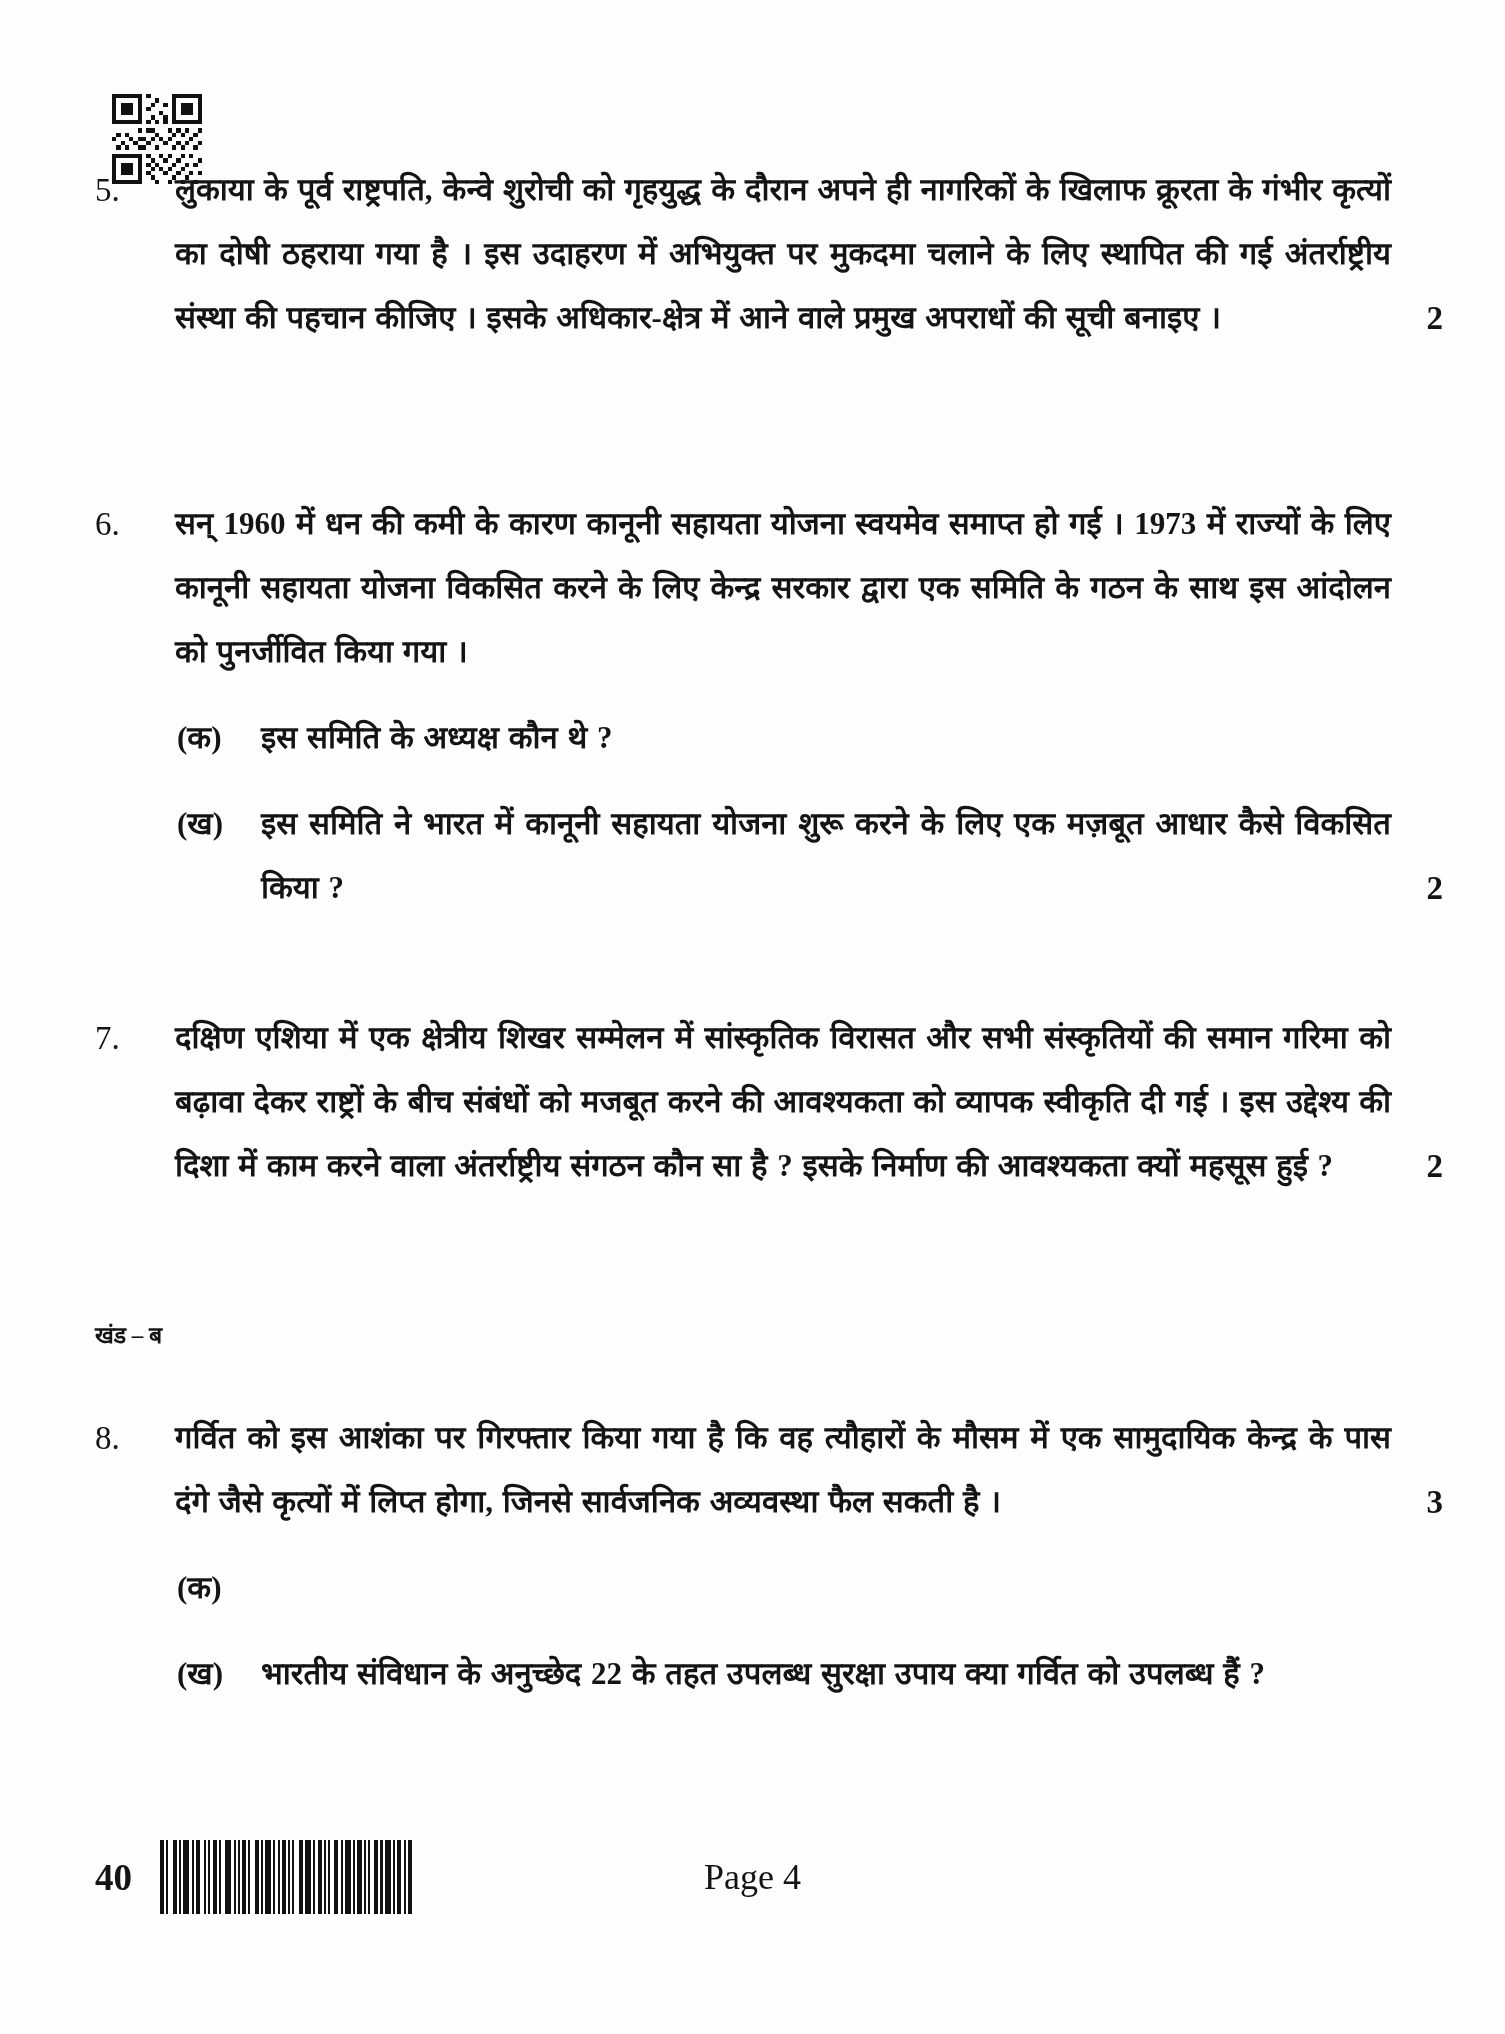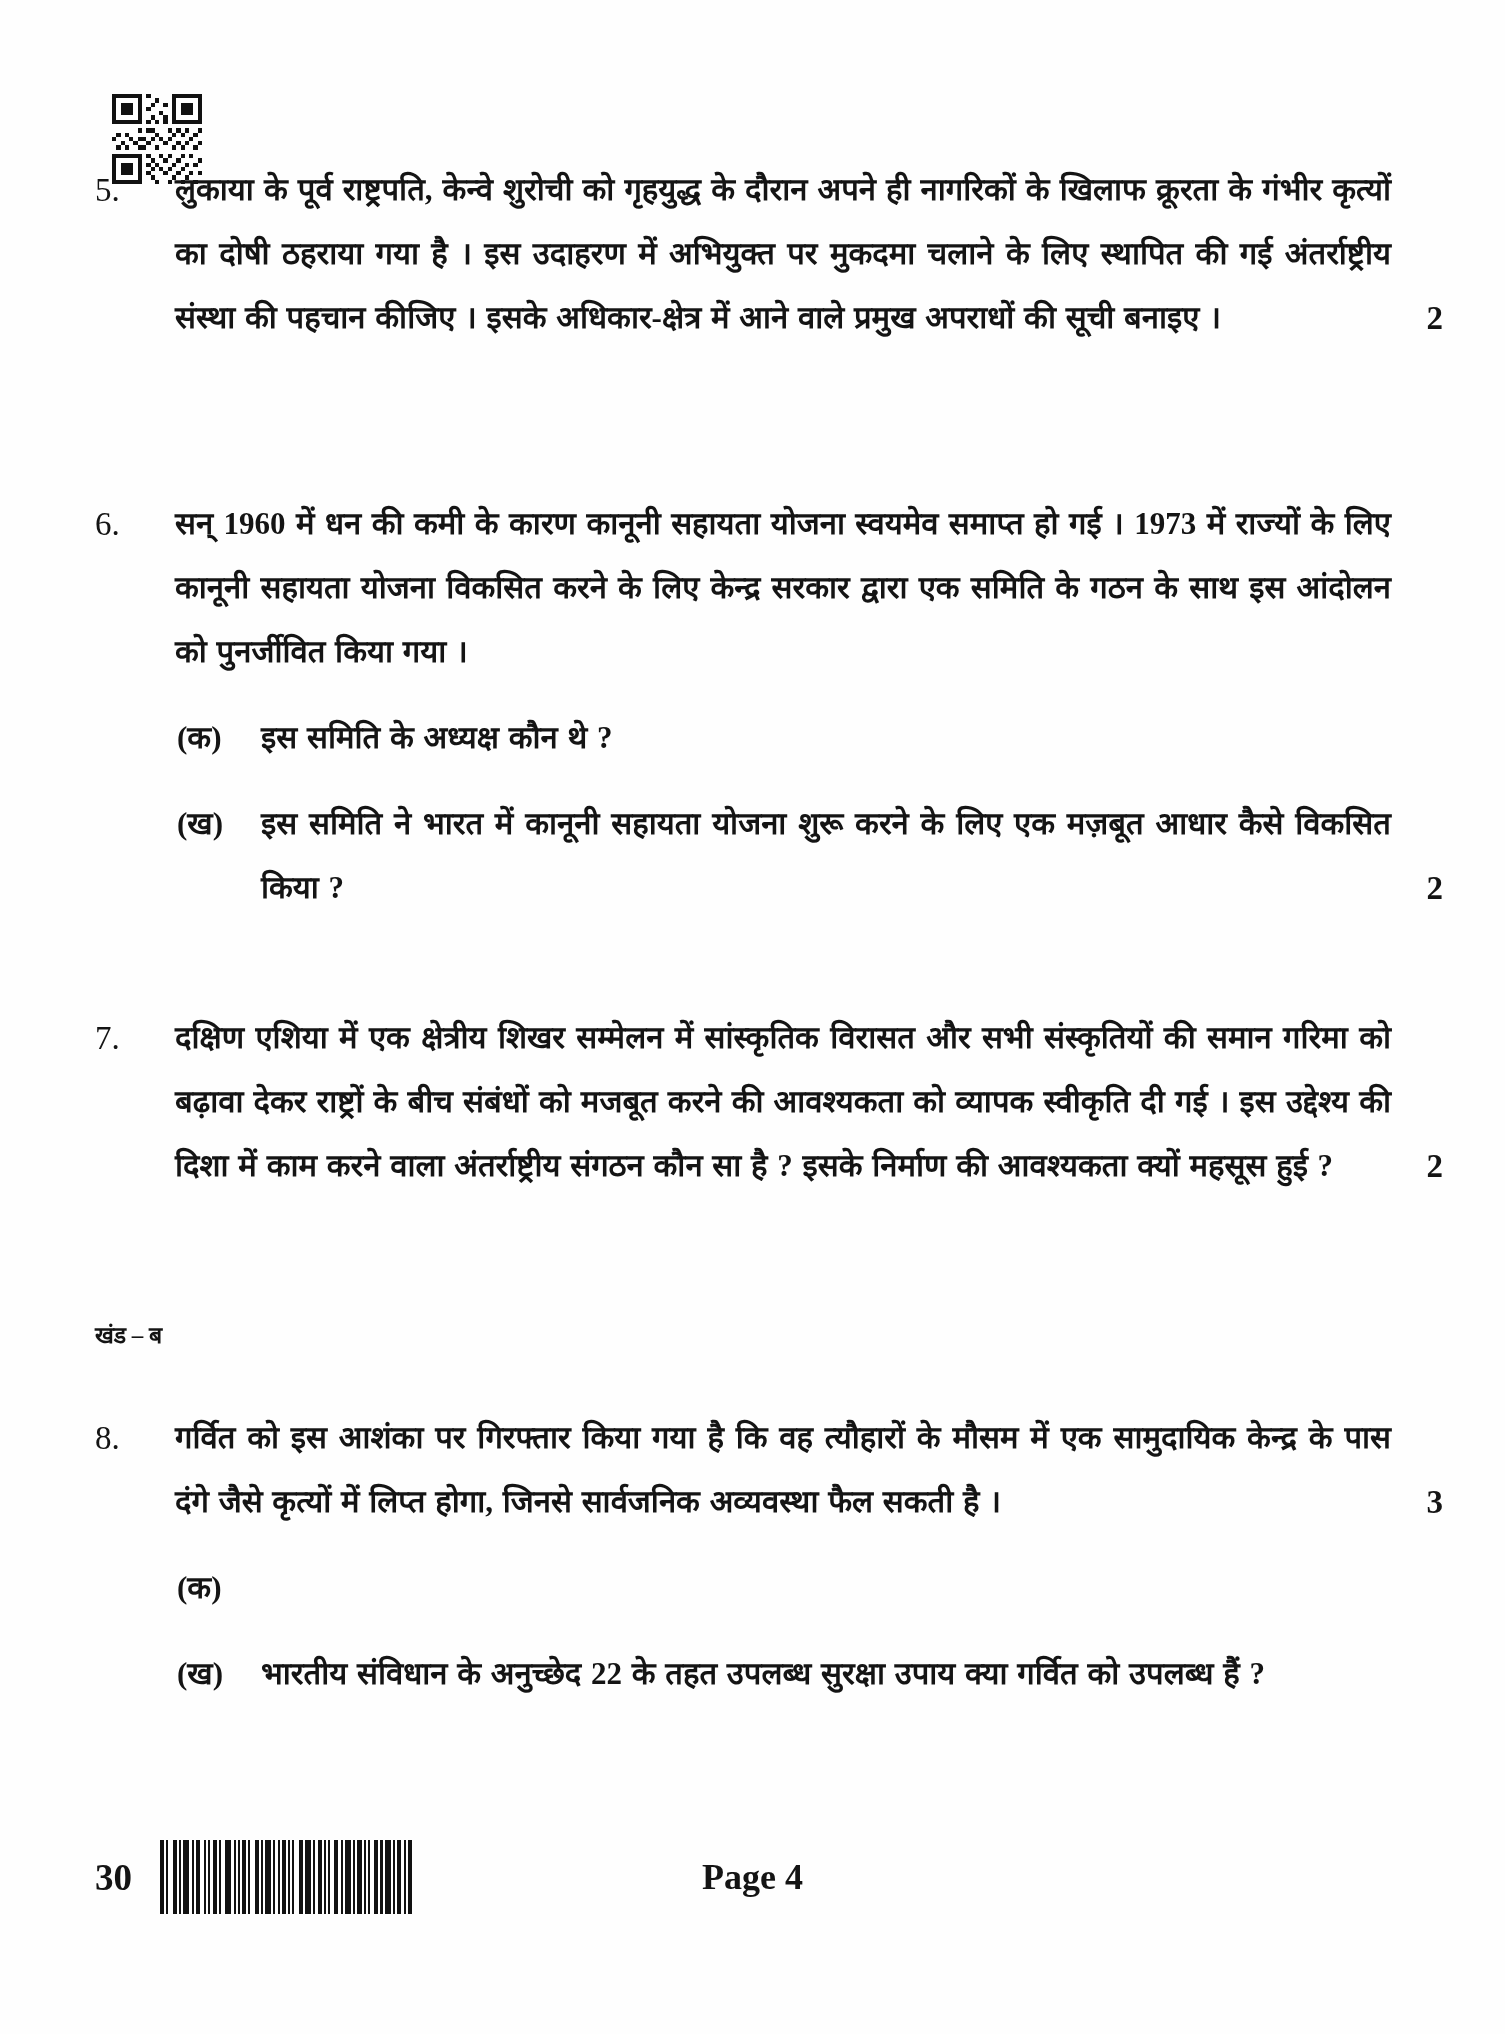--- a/index.html
+++ b/index.html
@@ -55,21 +55,21 @@
   .footer {
     position:absolute; left:95px; right:95px; top:1832px;
     height:90px;
     display:flex; align-items:center;
   }
   .set-code { font-size:37px; font-weight:bold; }
   .barcode { width:252px; height:74px; margin-left:28px; }
   .page-label {
     position:absolute; left:50%; top:50%;
     transform:translate(-50%,-50%);
-    font-size:36px; font-weight:bold;
+    font-size:36px; font-weight:normal;
   }
 </style>
 </head>
 <body>
 
 <div class="page">
 
   <svg class="qr" viewBox="0 0 21 21" shape-rendering="crispEdges" xmlns="http://www.w3.org/2000/svg">
     <g fill="#111111">
       <path d="M0 0h7v7H0zM14 0h7v7h-7zM0 14h7v7H0z"></path>
@@ -138,20 +138,20 @@
         <div class="qnum"></div>
         <div class="part-label">(ख)</div>
         <p class="qtext">भारतीय संविधान के अनुच्छेद 22 के तहत उपलब्ध सुरक्षा उपाय क्या गर्वित को उपलब्ध हैं ?</p>
         <div class="qmarks"></div>
       </div>
     </section>
 
   </div>
 
   <div class="footer">
-    <div class="set-code">30</div>
+    <div class="set-code">40</div>
     <svg class="barcode" viewBox="0 0 120 40" preserveAspectRatio="none" shape-rendering="crispEdges" xmlns="http://www.w3.org/2000/svg">
       <path fill="#111111" d="M0 0h2v40H0zM3 0h1v40H3zM6 0h2v40H6zM9 0h1v40H9zM11 0h3v40h-3zM15 0h1v40h-1zM17 0h2v40h-2zM21 0h1v40h-1zM23 0h1v40h-1zM25 0h2v40h-2zM28 0h1v40h-1zM31 0h3v40h-3zM35 0h1v40h-1zM37 0h1v40h-1zM39 0h2v40h-2zM42 0h1v40h-1zM45 0h2v40h-2zM48 0h1v40h-1zM50 0h3v40h-3zM54 0h1v40h-1zM56 0h1v40h-1zM58 0h2v40h-2zM61 0h1v40h-1zM63 0h1v40h-1zM66 0h2v40h-2zM69 0h3v40h-3zM73 0h1v40h-1zM75 0h2v40h-2zM78 0h1v40h-1zM80 0h1v40h-1zM83 0h2v40h-2zM86 0h1v40h-1zM88 0h3v40h-3zM92 0h1v40h-1zM94 0h2v40h-2zM97 0h1v40h-1zM99 0h1v40h-1zM102 0h2v40h-2zM105 0h1v40h-1zM107 0h3v40h-3zM111 0h1v40h-1zM113 0h2v40h-2zM116 0h1v40h-1zM118 0h2v40h-2z"></path>
     </svg>
     <div class="page-label">Page 4</div>
   </div>
 
 </div>
 
 </body></html>

